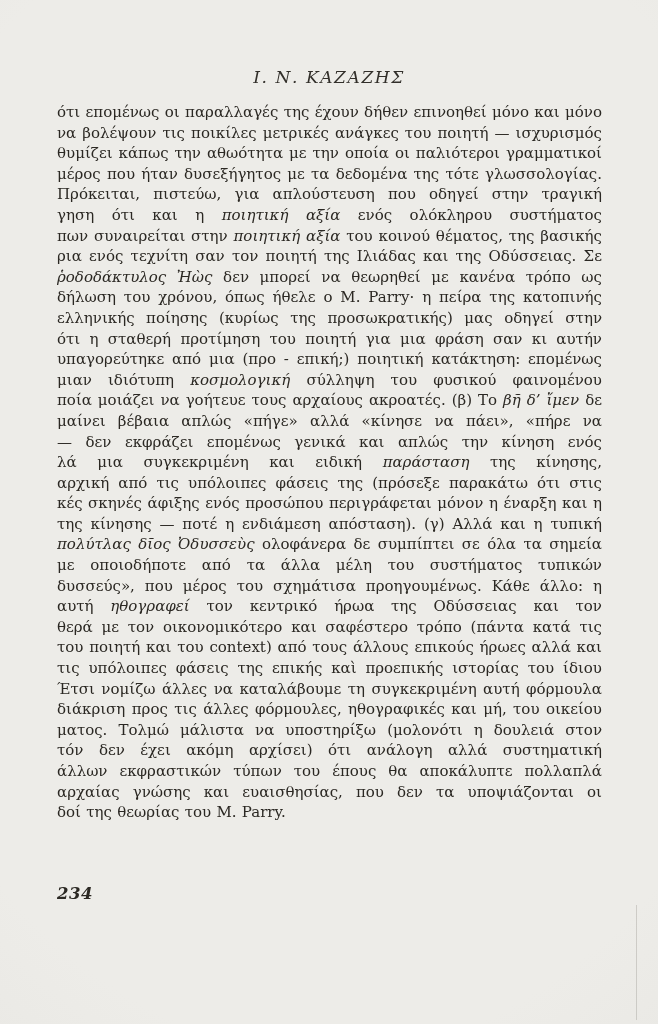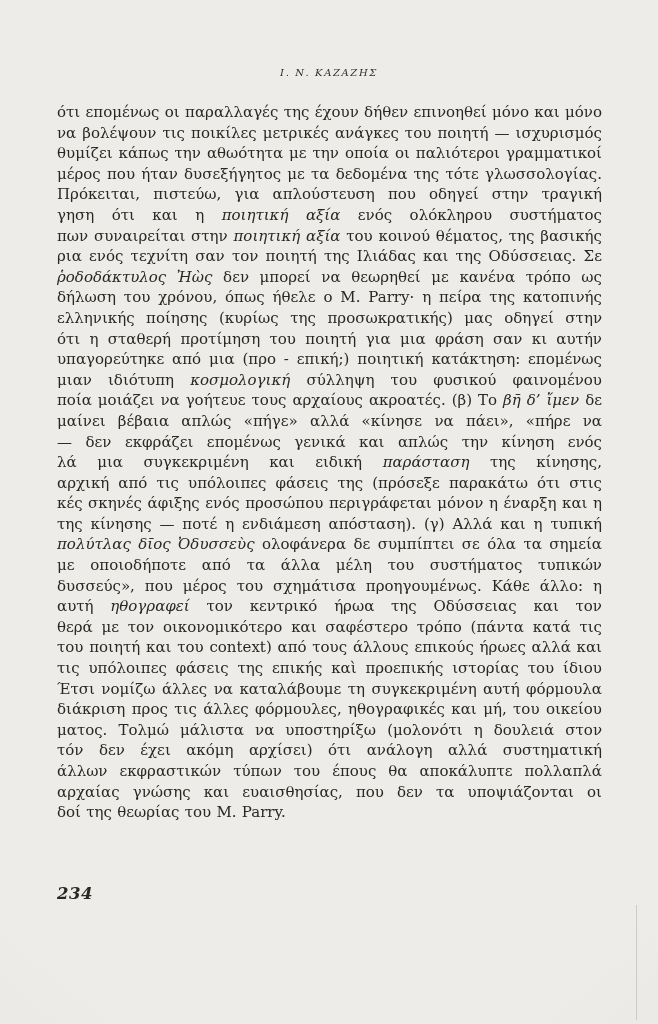--- a/index.html
+++ b/index.html
@@ -10,21 +10,21 @@
     overflow: hidden;
     background: radial-gradient(ellipse 130% 105% at 50% 45%, #edece8 55%, #e5e4e0 85%, #dddcd8 100%);
     font-family: "DejaVu Serif", "Liberation Serif", serif;
     color: #2b2823;
   }
   .running-head {
     position: absolute;
     top: 67px; left: 0; width: 658px;
     text-align: center;
     font-style: italic;
-    font-size: 10px;
+    font-size: 17px;
     letter-spacing: 1.6px;
     color: #322f2a;
   }
   .text-block {
     position: absolute;
     top: 102px; left: 57px;
     width: 545px;
   }
   .line {
     font-size: 15px;

